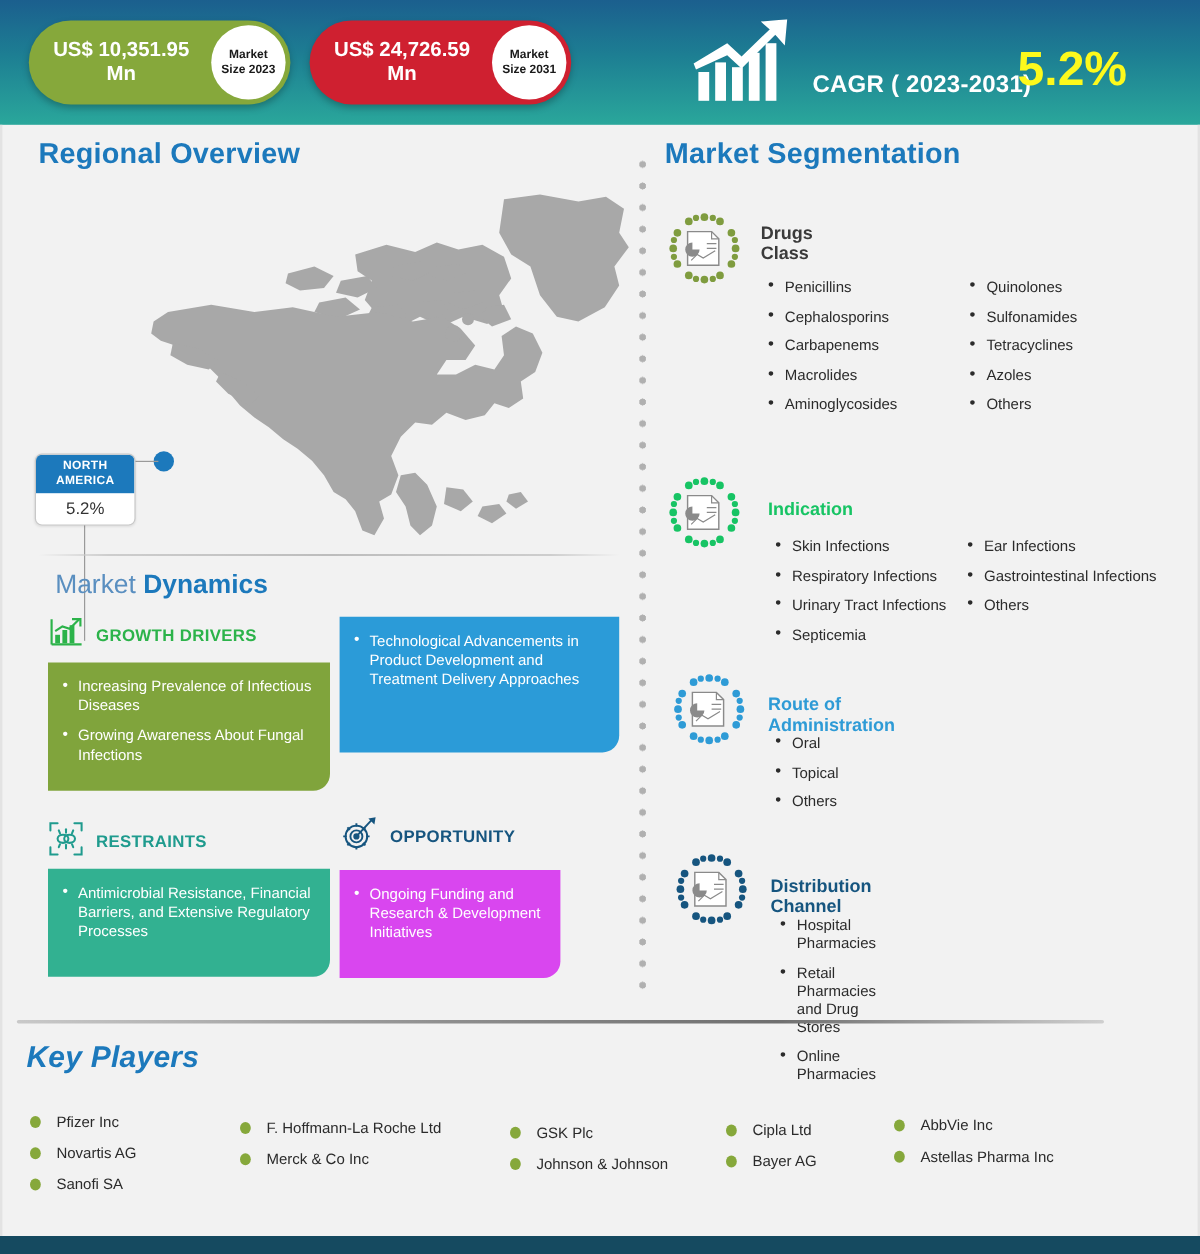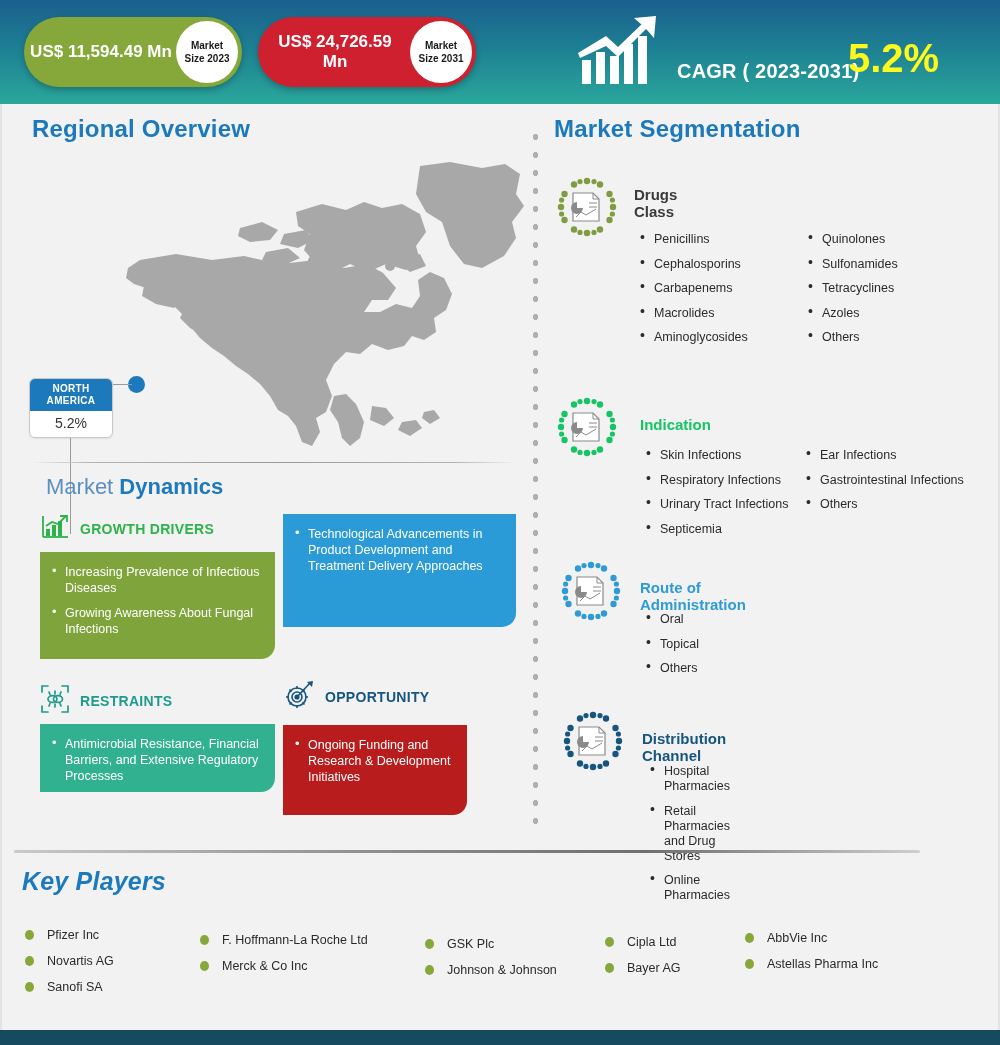--- a/index.html
+++ b/index.html
@@ -136,22 +136,22 @@
   #dyn-restraint{ left: 40px;  top: 684px; width: 235px; }
   #dyn-opp      { left: 283px; top: 680px; width: 184px; }
 
   #dyn-growth .dyn-label    { color: #2cb34a; }
   #dyn-future .dyn-label    { color: #2e9bd6; }
   #dyn-restraint .dyn-label { color: #1f9b8e; }
   #dyn-opp .dyn-label       { color: #16557f; }
 
   #dyn-growth .dyn-box    { background: #80a43c; height: 107px; }
   #dyn-future .dyn-box    { background: #2b9bd8; height: 113px; }
-  #dyn-restraint .dyn-box { background: #32b191; height: 68px; }
-  #dyn-opp .dyn-box       { background: #b91c1c; height: 90px; margin-top: 11px; }
+  #dyn-restraint .dyn-box { background: #32b191; height: 90px; }
+  #dyn-opp .dyn-box       { background: #d946ef; height: 90px; margin-top: 11px; }
 
   
   .v-dots {
     position: absolute; left: 532px; top: 128px;
     width: 7px; height: 705px;
     background-image: radial-gradient(circle, #b0b0b0 2.8px, transparent 3px);
     background-size: 7px 18px;
     background-repeat: repeat-y;
   }
 
@@ -228,21 +228,21 @@
 </style>
 </head>
 <body>
 
 <div class="page">
 
   <div class="header">
     <div class="header-inner">
 
       <div class="pill green">
-        <div class="pill-value">US$ 11,594.49 Mn</div>
+        <div class="pill-value">US$ 10,351.95 Mn</div>
         <div class="pill-badge">
           <span>Market</span>
           <span>Size 2023</span>
         </div>
       </div>
 
       <div class="pill red">
         <div class="pill-value">US$ 24,726.59 Mn</div>
         <div class="pill-badge">
           <span>Market</span>

